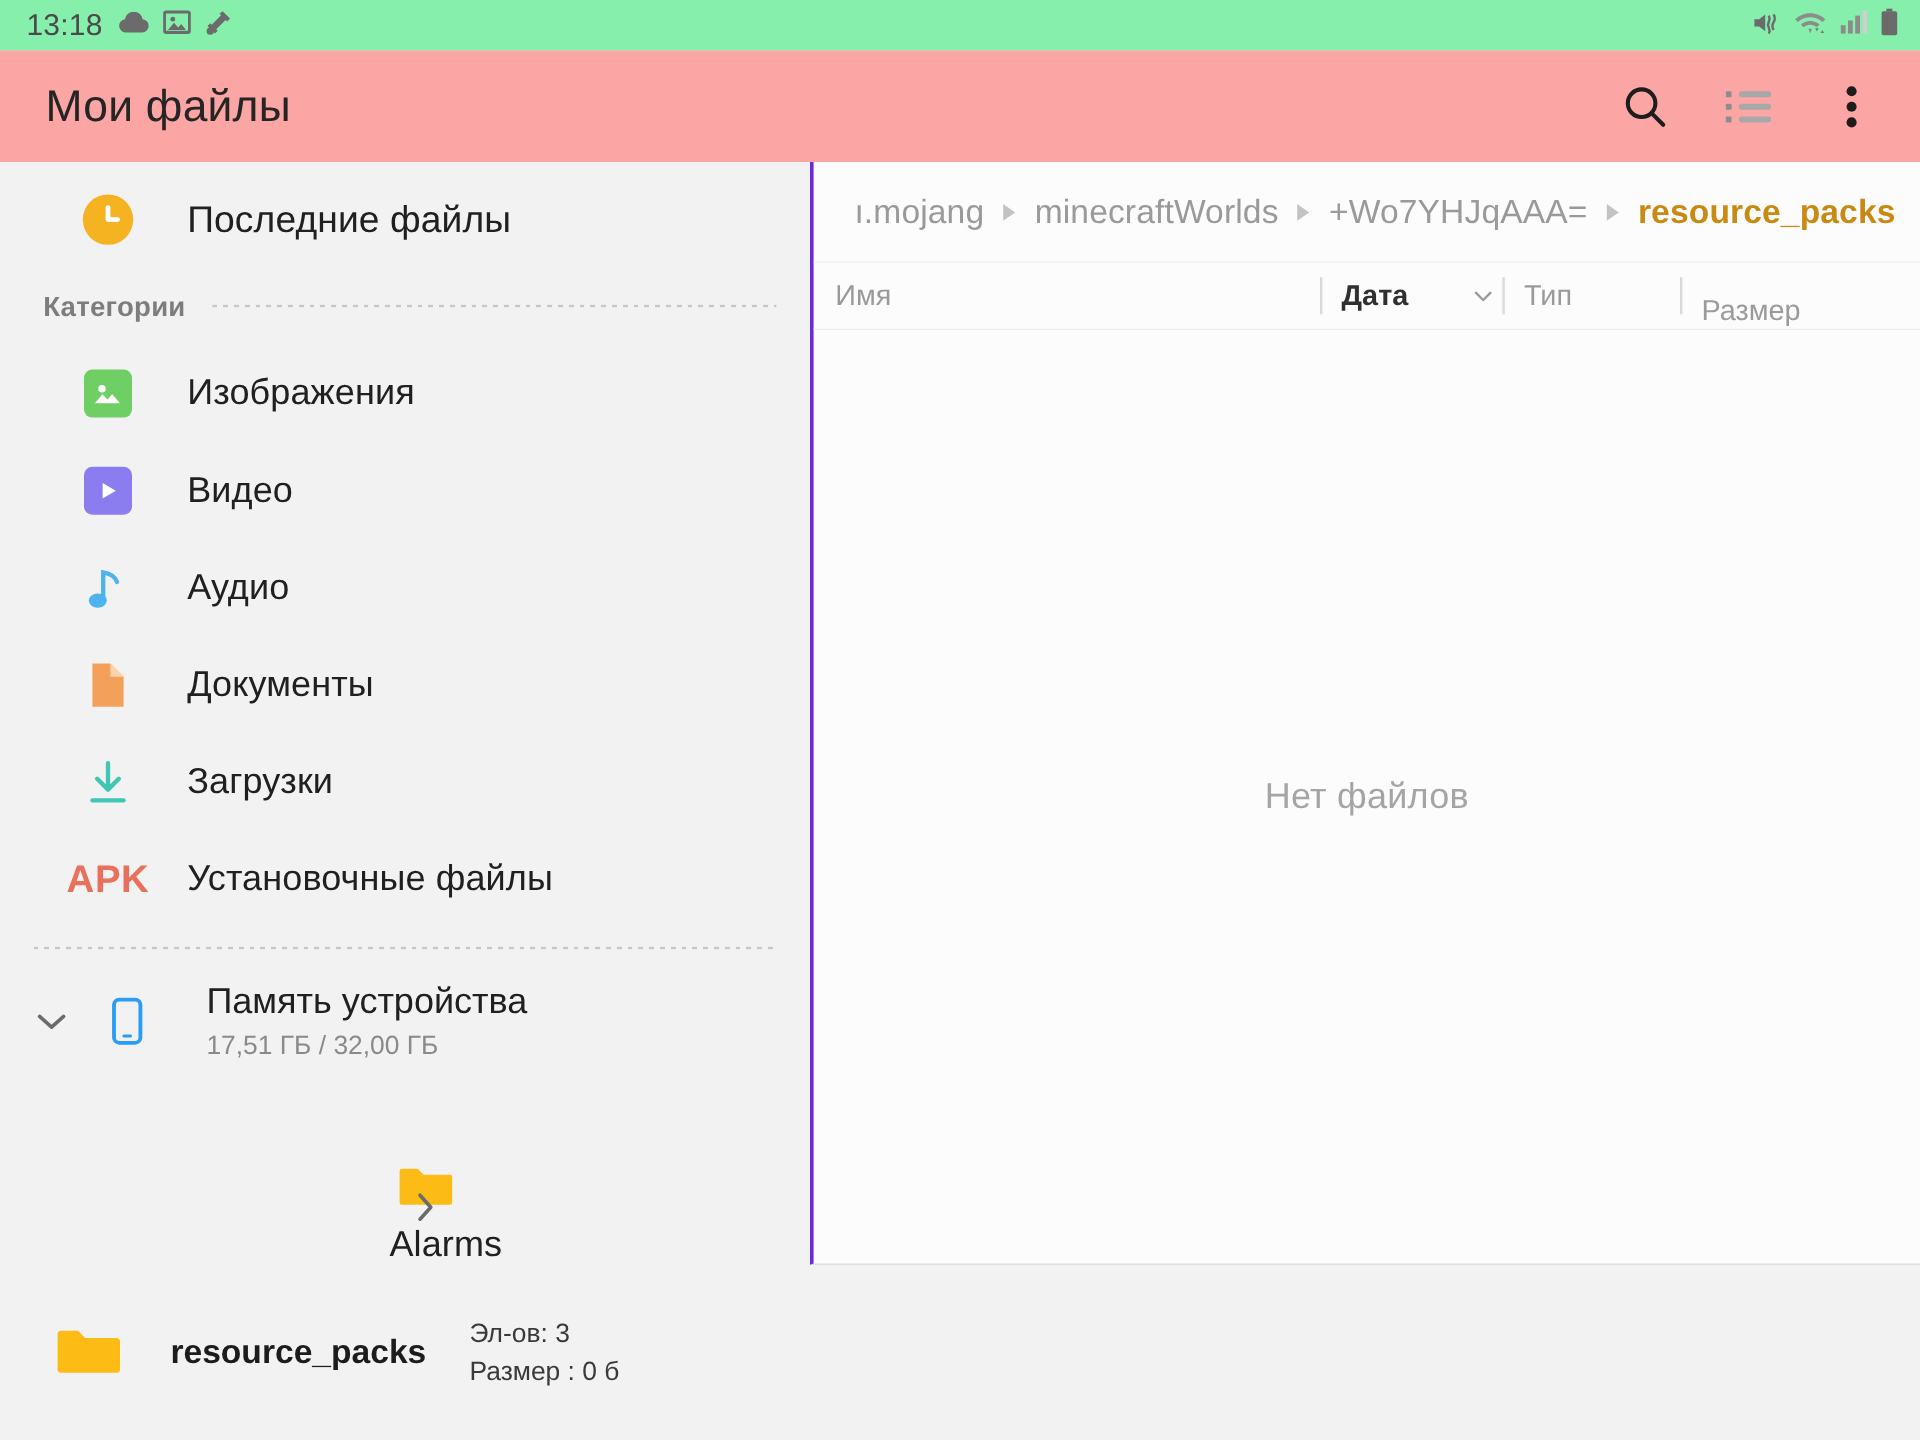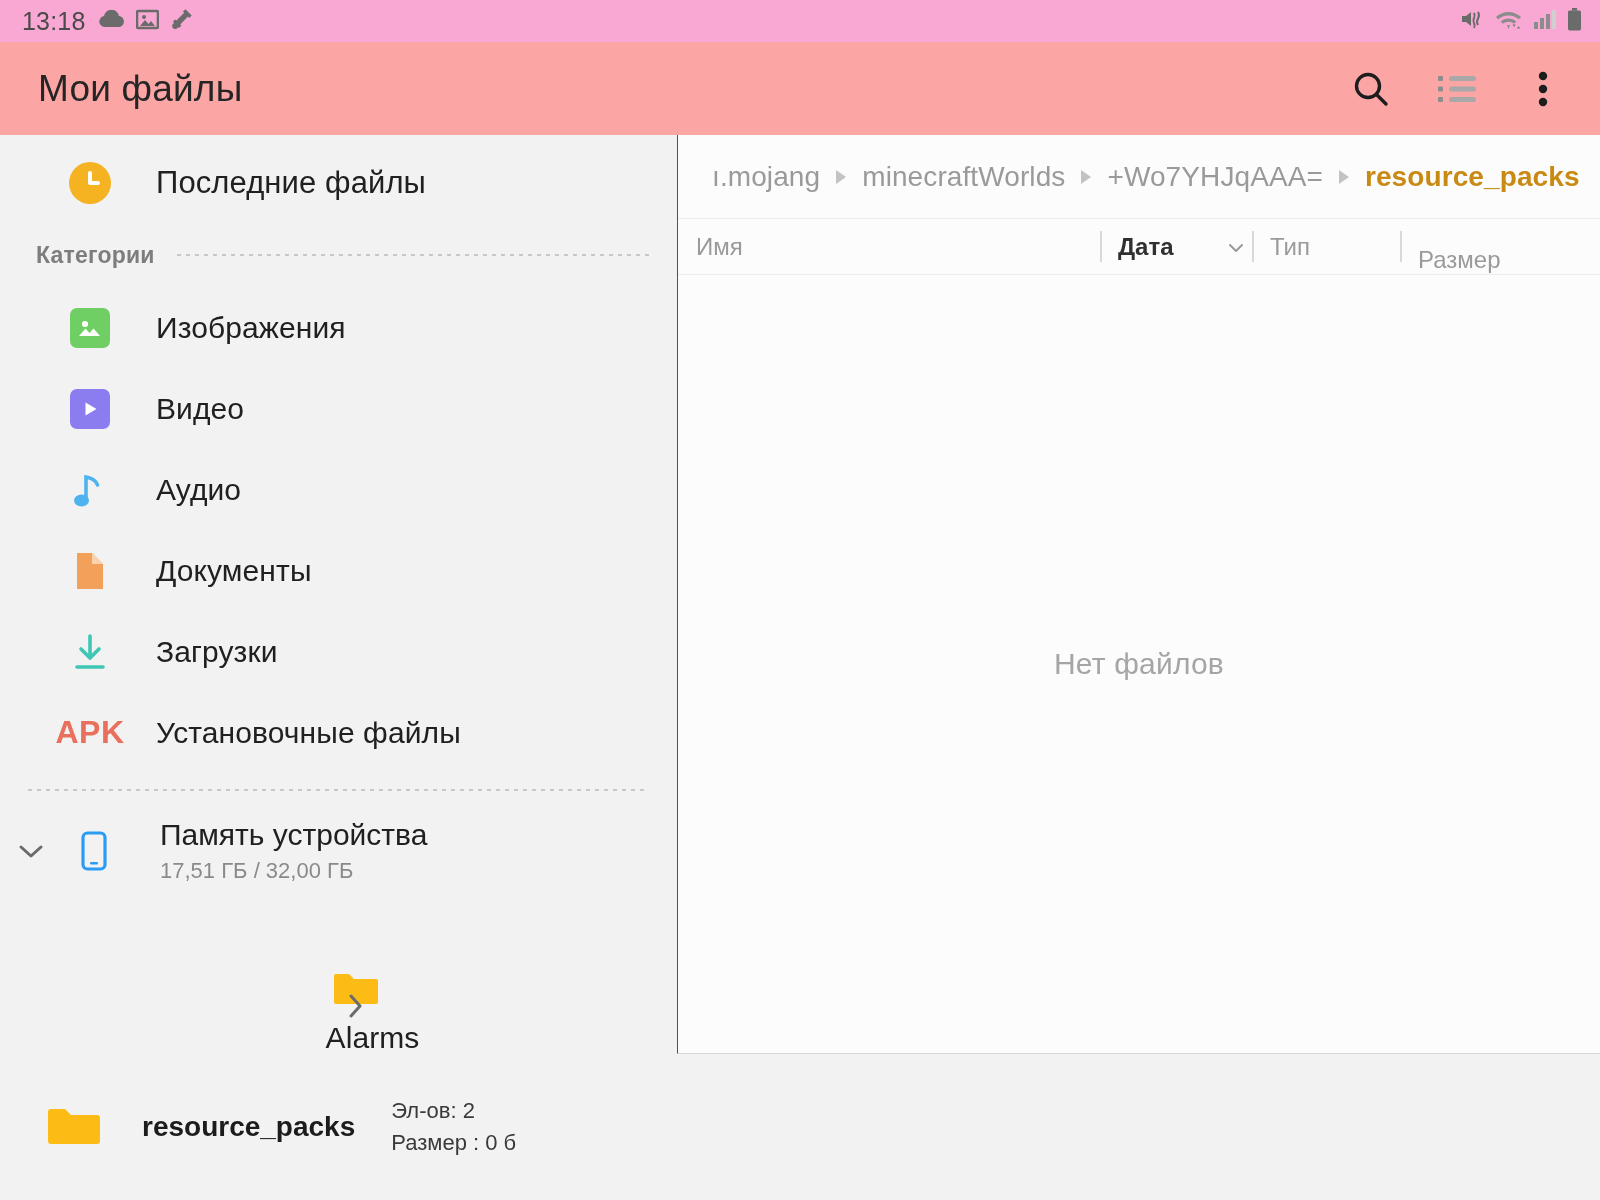--- a/index.html
+++ b/index.html
@@ -8,21 +8,21 @@
     background: #F2F2F2;
     font-family: "Liberation Sans", sans-serif;
     overflow: hidden;
   }
 
   
   .statusbar {
     height: 42px; width: 100%;
     display: flex; align-items: center;
     padding: 0 18px 0 22px;
-    background: #f9a8d4;
+    background: #86efac;
   }
   .sb-left { display: flex; align-items: center; gap: 12px; }
   .sb-time { font-size: 25px; color: #4a4a4a; letter-spacing: .2px; }
   .sb-right { margin-left: auto; display: flex; align-items: center; gap: 11px; }
   .sb-ic { display: block; }
 
   
   .appbar {
     height: 93px; width: 100%;
     display: flex; align-items: center;
@@ -68,41 +68,41 @@
     background-image: repeating-linear-gradient(to right, #c8c8c8 0 4px, transparent 4px 9px);
   }
   .divider-dots {
     height: 2px; margin: 16px 28px 16px 28px;
     background-image: repeating-linear-gradient(to right, #c8c8c8 0 4px, transparent 4px 9px);
   }
 
   .cat-row { height: 81px; }
   .cat-row .icon-slot { margin-left: 58px; }
 
-  .store-row { height: 88px; align-items: center; }
+  .store-row { height: 88px; align-items: center; padding-left: 12px; }
   .store-texts { margin-left: 34px; display: flex; flex-direction: column; justify-content: center; }
   .store-title { font-size: 30px; color: #202020; line-height: 1.15; }
   .store-sub { font-size: 22px; color: #8a8a8a; margin-top: 6px; }
 
   .folder-row { height: 80px; flex-direction: column; }
   .folder-row .icon-slot { flex: 0 0 64px; }
   .folder-row .label { margin-left: 36px; }
   .folder-indent { padding-left: 32px; }
 
   
   .sq { width: 40px; height: 40px; border-radius: 7px; display:flex; align-items:center; justify-content:center; }
   .clock-c { width: 42px; height: 42px; border-radius: 50%; background: #F5B221; position: relative; }
   .clock-c::before { content:""; position:absolute; left:19px; top:9px; width:4px; height:13px; background:#fff; border-radius:2px;}
   .clock-c::after { content:""; position:absolute; left:19px; top:19px; width:12px; height:4px; background:#fff; border-radius:2px;}
 
   
   .panel {
     flex: 1; height: 100%;
     background: #FCFCFC;
-    border-left: 1px solid #6d28d9;
+    border-left: 3px solid #6d28d9;
     border-bottom: 1px solid #D8D8D8;
     display: flex; flex-direction: column;
     position: relative;
   }
   .breadcrumb {
     height: 84px; display: flex; align-items: center;
     padding-left: 34px;
     border-bottom: 1px solid #EDEDED;
     overflow: hidden; white-space: nowrap;
   }
@@ -395,16 +395,16 @@
 </div>
 
 <div class="bottombar">
   <div class="bb-folder">
     <svg width="54" height="42" viewBox="0 0 54 42">
         <path fill="#FDBC15" d="M2 6a3 3 0 0 1 3-3h14l6 6h26a3 3 0 0 1 3 3v23a3 3 0 0 1-3 3H5a3 3 0 0 1-3-3z"></path>
       </svg>
   </div>
   <div class="bb-name">resource_packs</div>
   <div class="bb-meta">
-    <span>Эл-ов: 2</span>
+    <span>Эл-ов: 3</span>
     <span>Размер : 0 б</span>
   </div>
 </div>
 
 </body></html>

